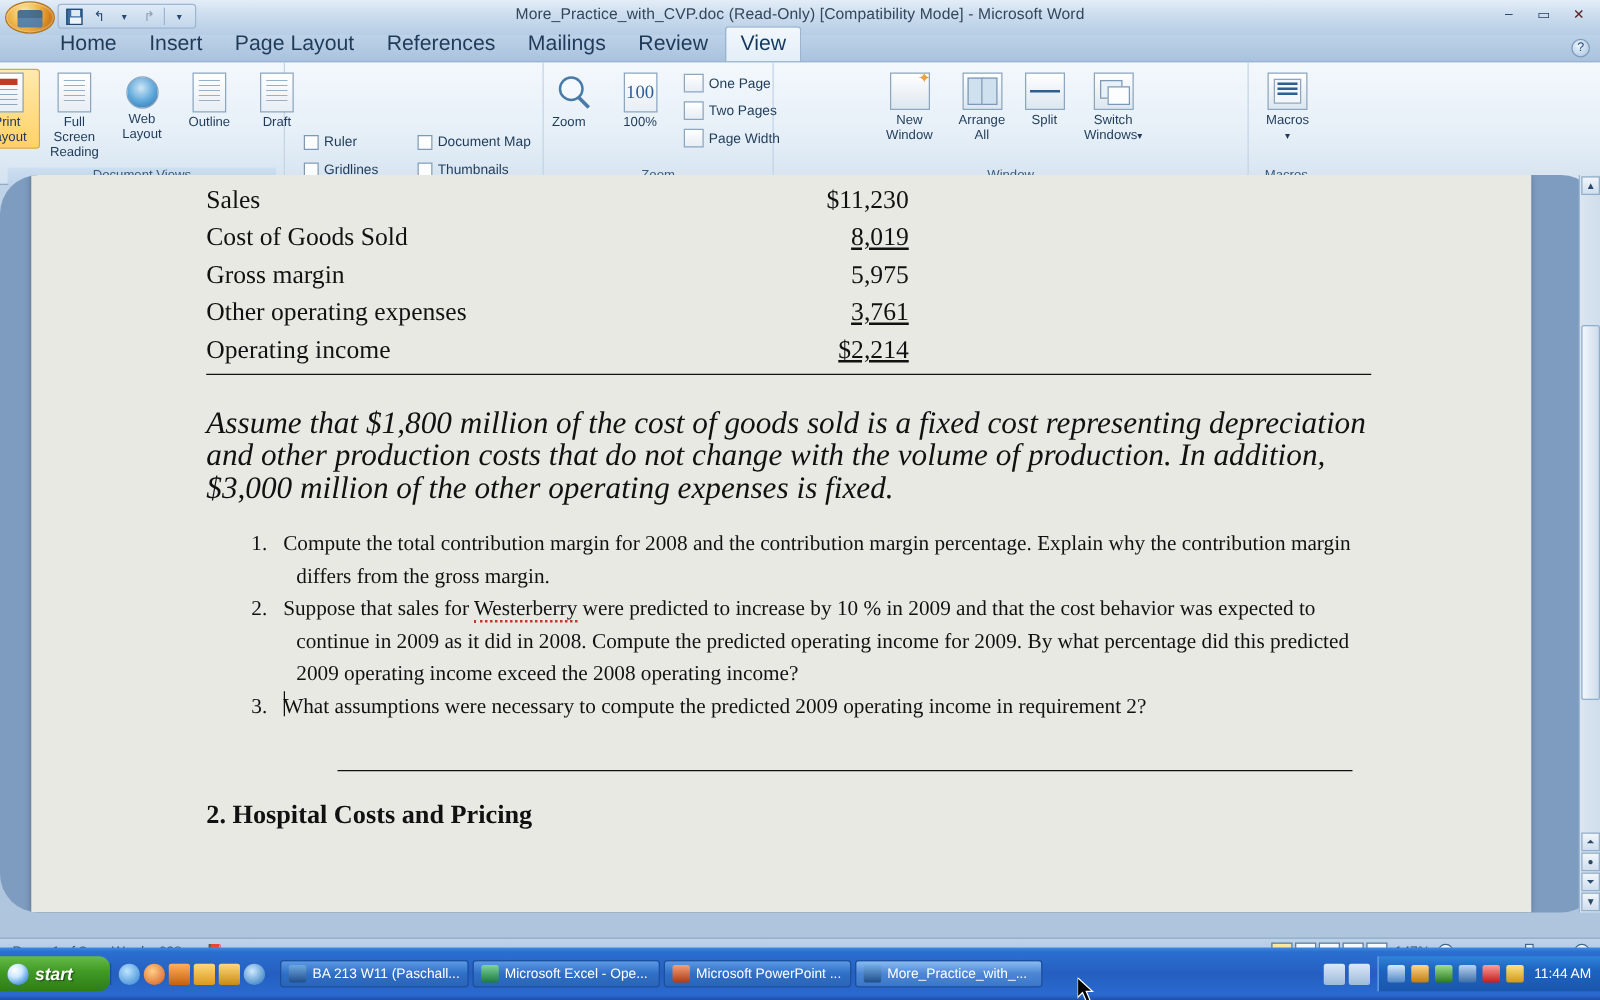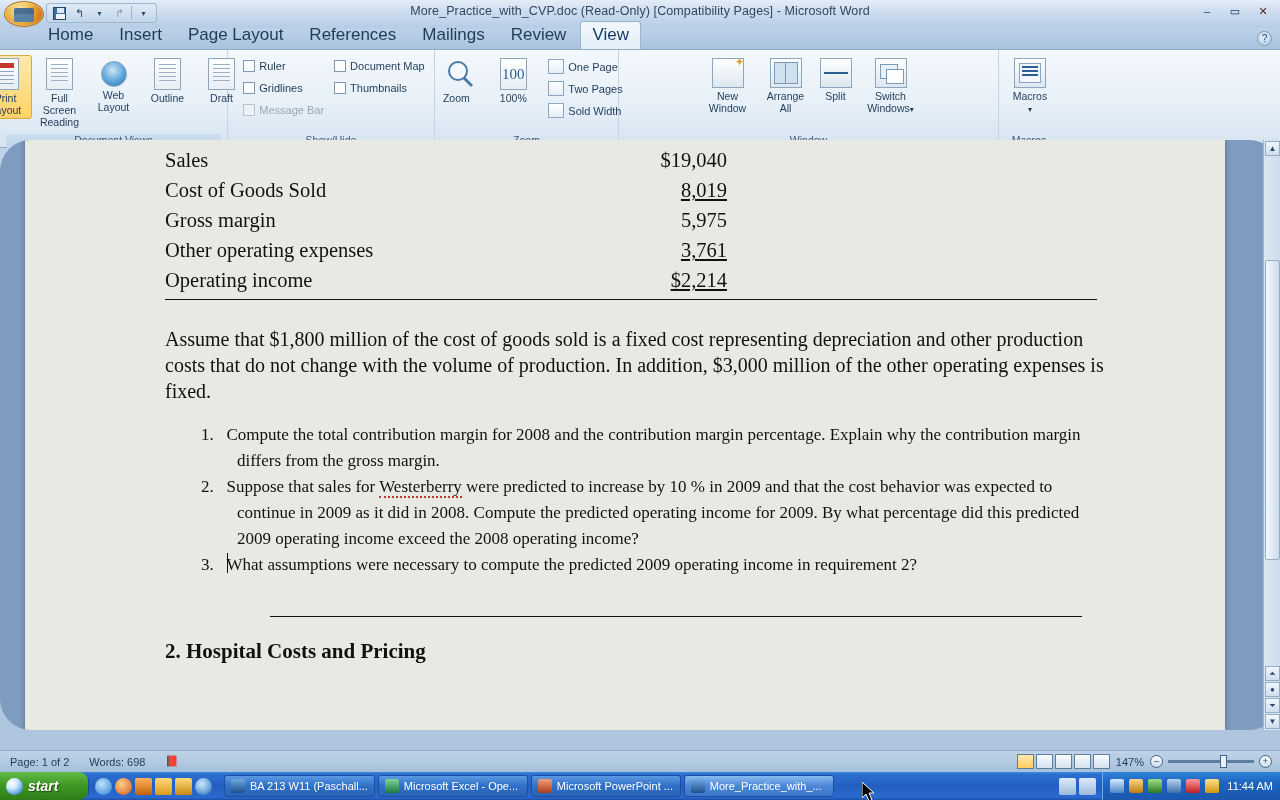--- a/index.html
+++ b/index.html
@@ -192,21 +192,21 @@
     font-family: "Liberation Serif", serif;
     color: #111;
   }
   .fin-table { width: 620px; border-collapse: collapse; }
   .fin-table td { font-size: 20.5px; padding: 1px 0 2px 0; line-height: 27px; }
   .fin-table td.num { text-align: right; width: 170px; padding-right: 58px; }
   .u1 { text-decoration: underline; }
   .hr-rule { border-bottom: 1.5px solid #111; margin: 3px 0 0 0; width: 932px; }
 
   p.body {
-    font-size: 20px; line-height: 26px; margin: 26px 0 0 0; text-align: left;
+    font-size: 25px; line-height: 26px; margin: 26px 0 0 0; text-align: left; font-style: italic;
   }
   ol.qlist { margin: 18px 0 0 0; padding-left: 44px; }
   ol.qlist li { font-size: 17px; line-height: 26px; margin-bottom: 0px; padding-left: 8px; }
   .misspell { border-bottom: 2px dotted #c0392b; }
   .mid-rule { margin: 38px 0 0 105px; width: 812px; border-bottom: 1.3px solid #111; }
   h2.sec { font-size: 21px; font-family: "Liberation Serif", serif; font-weight: bold; margin: 22px 0 0 0; }
 
   .caret { display:inline-block; width:1px; height:20px; background:#111; vertical-align:-3px; margin-right:-1px;}
 
   
@@ -247,21 +247,21 @@
     background: linear-gradient(180deg,#fafdff,#d4e2f0); font-style: normal;
   }
   .viewbtns i.on { background: linear-gradient(180deg,#ffe9ad,#ffcf63); }
   .zoomslider { display:flex; align-items:center; gap:5px; }
   .zsl { width: 86px; height: 3px; background:#5d7e9f; position: relative; }
   .zsl .knob { position:absolute; left: 52px; top:-5px; width:7px; height:13px; background:#e9f1f8; border:1px solid #44658a; }
   .zbtn { width:13px; height:13px; border-radius:50%; border:1px solid #44658a; background:linear-gradient(180deg,#fafdff,#cfdeee); font-size:9px; line-height:11px; text-align:center; color:#1f3b59;}
 
   
   .taskbar {
-    position: absolute; left: 0; right: 0; bottom: 0; height: 28px;
+    position: absolute; left: 0; right: 0; bottom: 0; height: 42px;
     background: linear-gradient(180deg,#3f8ae0 0%, #2b6fd0 8%, #245fc0 50%, #2a6ad0 90%, #1d4fa8 100%);
     display: flex; align-items: center;
   }
   .startbtn {
     height: 28px; width: 88px; display: flex; align-items: center; gap: 5px;
     padding-left: 6px; color: #fff; font-weight: bold; font-style: italic; font-size: 14px;
     background: linear-gradient(180deg,#64bb47 0%, #3f9a24 45%, #2f7c18 100%);
     border-radius: 0 9px 9px 0;
     text-shadow: 1px 1px 1px rgba(0,0,0,.5);
   }
@@ -303,21 +303,21 @@
       <div class="qi">
           <span class="save-ico"></span>
         </div>
       <div class="qi">↰</div>
       <div class="qi" style="font-size:8px;">▾</div>
       <div class="qi" style="color:#8ba0b5;">↱</div>
       <div class="sep"></div>
       <div class="qi" style="font-size:8px;">▾</div>
     </div>
 
-    <div class="win-title">More_Practice_with_CVP.doc (Read-Only) [Compatibility Pages] - Microsoft Word</div>
+    <div class="win-title">More_Practice_with_CVP.doc (Read-Only) [Compatibility Mode] - Microsoft Word</div>
 
     <div class="win-ctl">
       <span>–</span>
       <span>▭</span>
       <span class="close">✕</span>
     </div>
   </div>
 
   <div class="ribbon-tabs">
     <div class="rtab">Home</div>
@@ -352,21 +352,21 @@
         </div>
         <div class="bigbtn">
           <span class="bigicon plain"></span>
           <span>Draft</span>
         </div>
       </div>
       <div class="rgroup-title">Document Views</div>
     </div>
 
     <div class="rgroup" style="width:207px;">
-      <div class="rgroup-body" style="padding-left:6px;">
+      <div class="rgroup-body" style="padding-left:6px;margin-top:48px;">
         <div class="col">
           <div class="smallitem">
             <span class="chk"></span>
             <span>Ruler</span>
           </div>
           <div class="smallitem">
             <span class="chk"></span>
             <span>Gridlines</span>
           </div>
           <div class="smallitem dim">
@@ -407,21 +407,21 @@
           <div class="smallitem">
             <span class="mini"></span>
             <span>One Page</span>
           </div>
           <div class="smallitem">
             <span class="mini"></span>
             <span>Two Pages</span>
           </div>
           <div class="smallitem">
             <span class="mini"></span>
-            <span>Sold Width</span>
+            <span>Page Width</span>
           </div>
         </div>
       </div>
       <div class="rgroup-title">Zoom</div>
     </div>
 
     <div class="rgroup" style="width:380px;">
       <div class="rgroup-body" style="gap:4px; padding-left:4px;">
         <div class="bigbtn" style="width:56px;">
           <span class="win-ico">
@@ -457,21 +457,21 @@
   </div>
 
   <div class="doc-area">
     <div class="page">
       <div class="page-inner">
 
         <table class="fin-table">
           <tbody>
               <tr>
             <td>Sales</td>
-            <td class="num">$19,040</td>
+            <td class="num">$11,230</td>
           </tr>
           <tr>
             <td>Cost of Goods Sold</td>
             <td class="num u1">8,019</td>
           </tr>
           <tr>
             <td>Gross margin</td>
             <td class="num">5,975</td>
           </tr>
           <tr>

